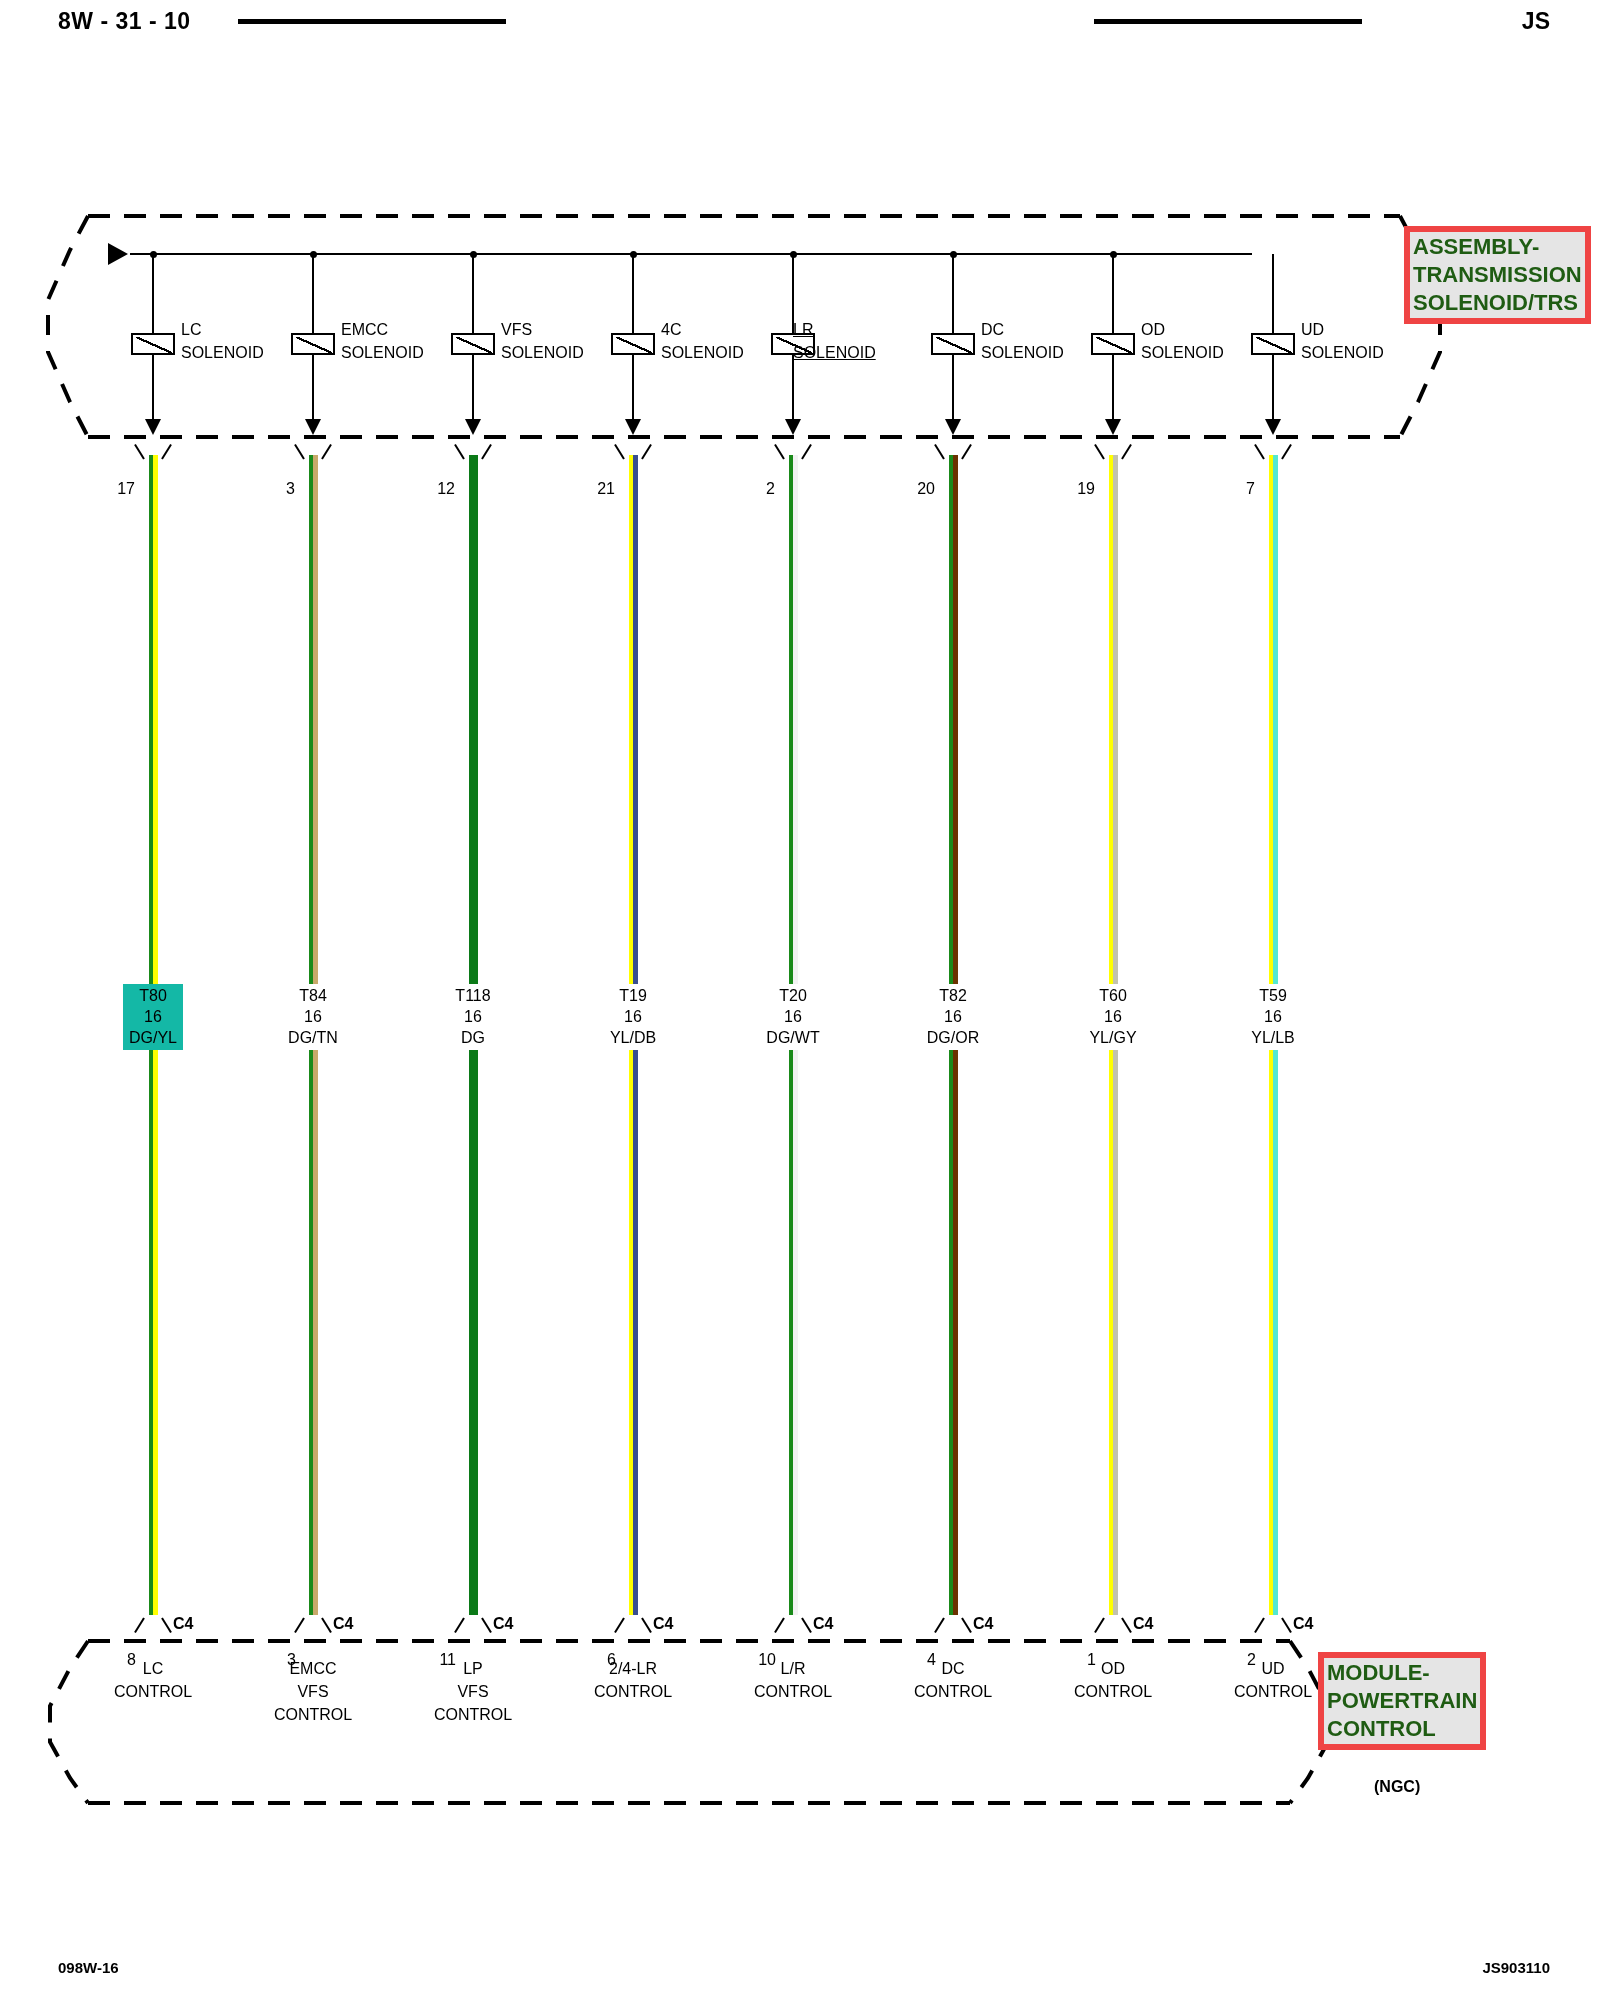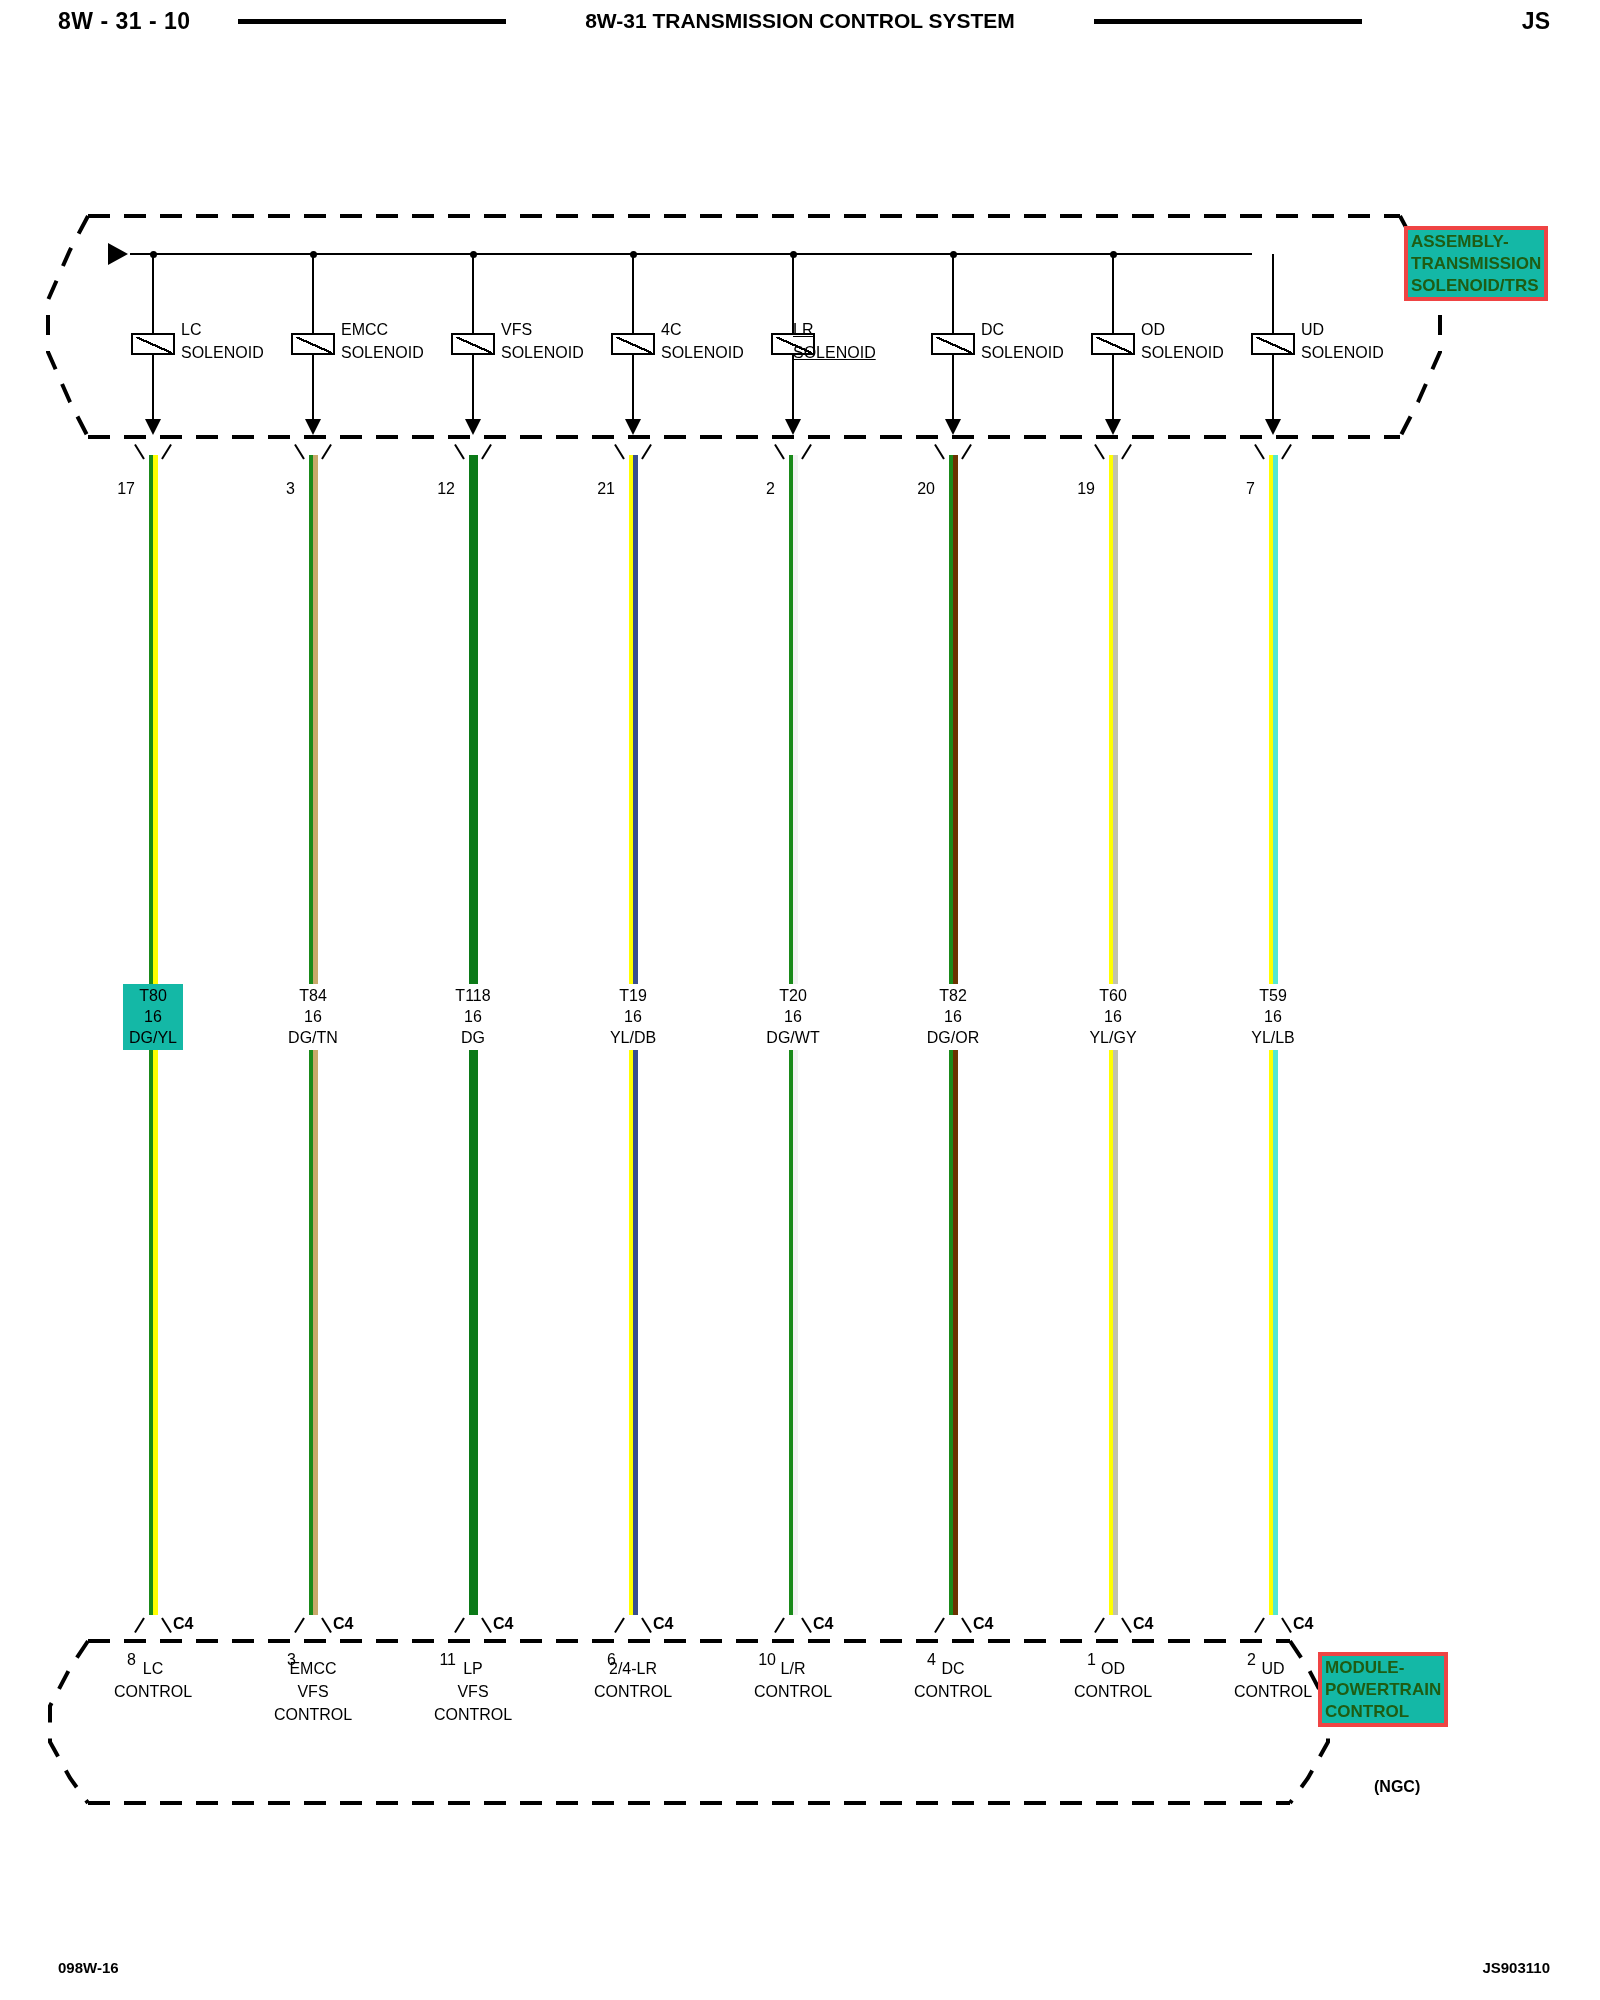--- a/index.html
+++ b/index.html
@@ -81,24 +81,24 @@
   .enclosure {
     position: absolute;
     left: 0; top: 0;
     width: 1600px; height: 2000px;
     pointer-events: none;
   }
 
   
   .callout {
     position: absolute;
-    background: #14b8a6;
-    border: 4px solid #ef4444;
+    background: #e5e5e5;
+    border: 6px solid #ef4444;
     color: #1f5c13;
-    font-size: 17px;
+    font-size: 22px;
     font-weight: bold;
     line-height: 1.28;
     padding: 1px 3px;
     white-space: nowrap;
   }
 
   .ngc-label {
     position: absolute;
     font-size: 16px;
     font-weight: bold;
@@ -225,21 +225,20 @@
     transform: translateX(-50%);
   }
 </style>
 </head>
 <body>
 
 <div id="page">
 
   <div class="hdr-left">8W - 31 - 10</div>
   <div class="hdr-rule left"></div>
-  <div class="hdr-title">8W-31 TRANSMISSION CONTROL SYSTEM</div>
   <div class="hdr-rule right"></div>
   <div class="hdr-right">JS</div>
 
   <svg class="enclosure" width="1600" height="2000" viewBox="0 0 1600 2000" xmlns="http://www.w3.org/2000/svg">
 
     <g fill="none" stroke="#000" stroke-width="4" stroke-dasharray="22 14" stroke-linecap="butt">
       <path d="M 88 216 L 1400 216"></path>
       <path d="M 88 437 L 1400 437"></path>
     </g>
     <g fill="none" stroke="#000" stroke-width="4" stroke-dasharray="20 16">

